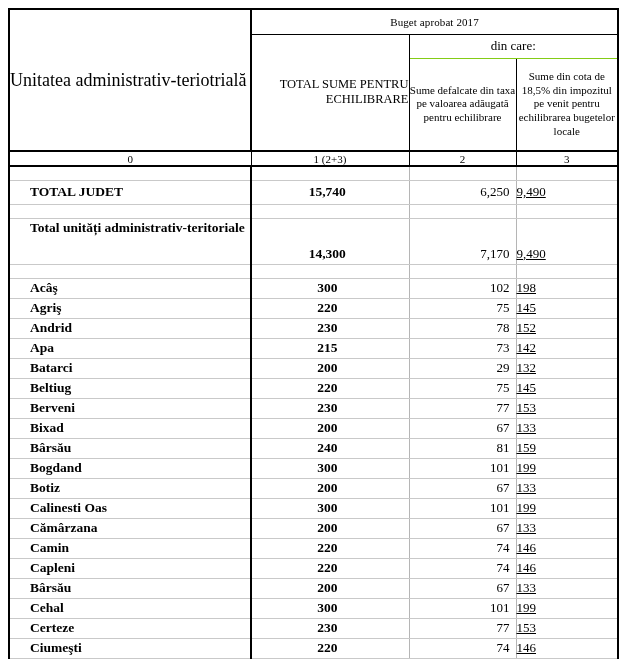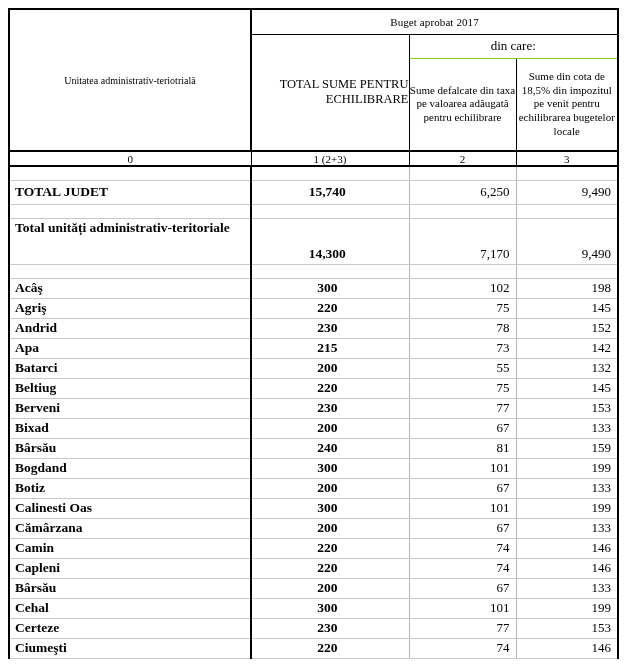--- a/index.html
+++ b/index.html
@@ -67,23 +67,22 @@
     height: 24px;
     text-align: center;
     font-weight: bold;
     font-size: 13px;
   }
   .hdr-unit {
     border-top: 2px solid #000;
     border-left: 2px solid #000;
     border-right: 2px solid #000;
     border-bottom: 2px solid #000;
-    text-align: center;
-    font-weight: bold;
-    font-size: 10px;
+    font-weight: bold;
+    font-size: 18px;
     padding: 0 6px;
     vertical-align: top;
     padding-top: 55px;
   }
   .hdr-total {
     border-left: 2px solid #000;
     border-right: 1px solid #000;
     border-bottom: 2px solid #000;
     text-align: right;
     font-weight: bold;
@@ -123,21 +122,21 @@
   .brow td {
     height: 20px;
     border-bottom: 1px solid #c9c9c9;
     border-left: 1px solid #b5b5b5;
     font-size: 13px;
   }
   .brow td.cname {
     border-left: 2px solid #000;
     border-right: 2px solid #000;
     text-align: left;
-    padding-left: 5px;
+    padding-left: 20px;
     font-weight: bold;
     font-size: 13.5px;
     white-space: nowrap;
   }
   .brow td.cv1 {
     border-left: none;
     border-right: 1px solid #b5b5b5;
     text-align: center;
     padding-right: 6px;
     font-weight: bold;
@@ -148,24 +147,24 @@
     border-right: 1px solid #b5b5b5;
     text-align: right;
     padding-right: 6px;
     font-weight: normal;
     font-size: 13px;
     margin-top: 17px;
   }
   .brow td.cv3 {
     border-left: none;
     border-right: 2px solid #000;
-    text-align: right;
     padding-right: 6px;
     font-weight: normal;
     font-size: 13px;
+    text-decoration: underline;
   }
 
   
   .brow.spacer td { height: 14px; }
   .brow.tall td   { height: 24px; }
 
   
   .brow td.cname.two-line {
     white-space: normal;
     line-height: 1.12;
@@ -269,21 +268,21 @@
         </tr>
         <tr class="brow">
           <td class="cname">Apa</td>
           <td class="cv1">215</td>
           <td class="cv2">73</td>
           <td class="cv3">142</td>
         </tr>
         <tr class="brow">
           <td class="cname">Batarci</td>
           <td class="cv1">200</td>
-          <td class="cv2">55</td>
+          <td class="cv2">29</td>
           <td class="cv3">132</td>
         </tr>
         <tr class="brow">
           <td class="cname">Beltiug</td>
           <td class="cv1">220</td>
           <td class="cv2">75</td>
           <td class="cv3">145</td>
         </tr>
         <tr class="brow">
           <td class="cname">Berveni</td>

